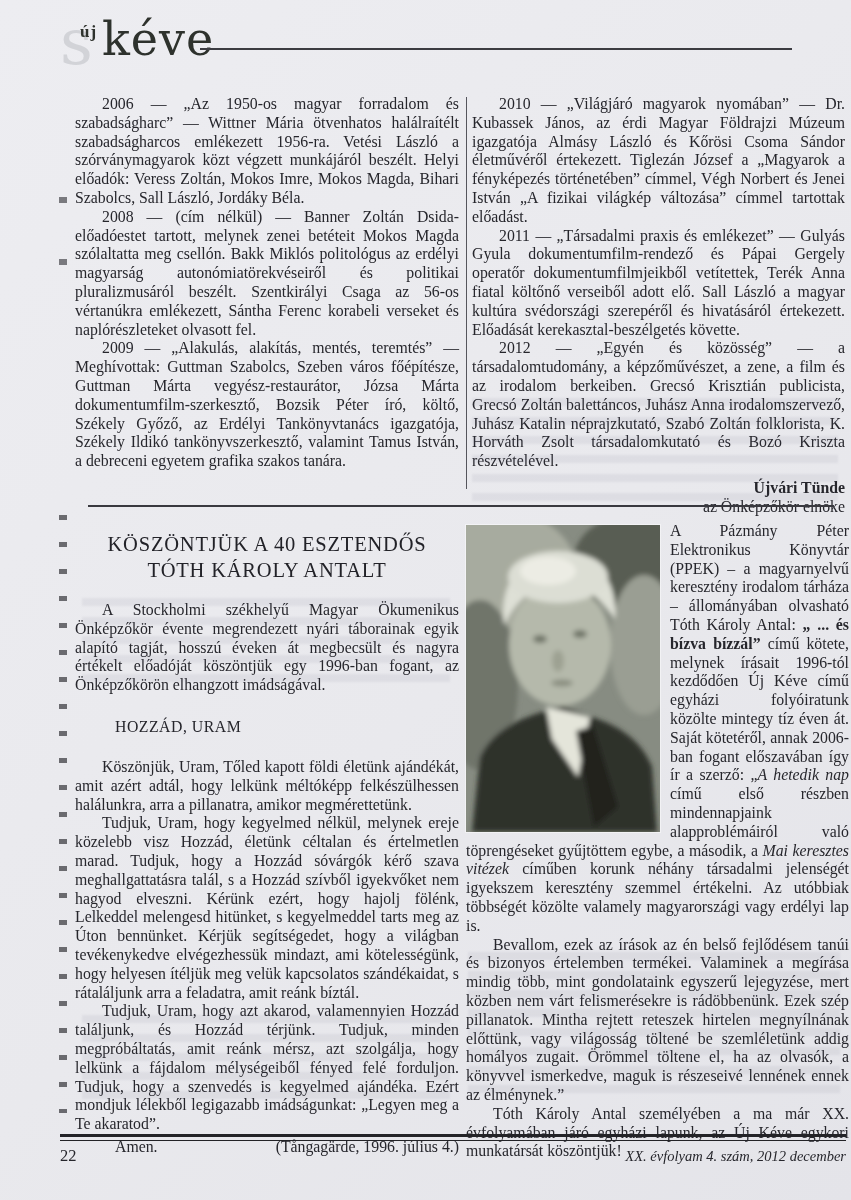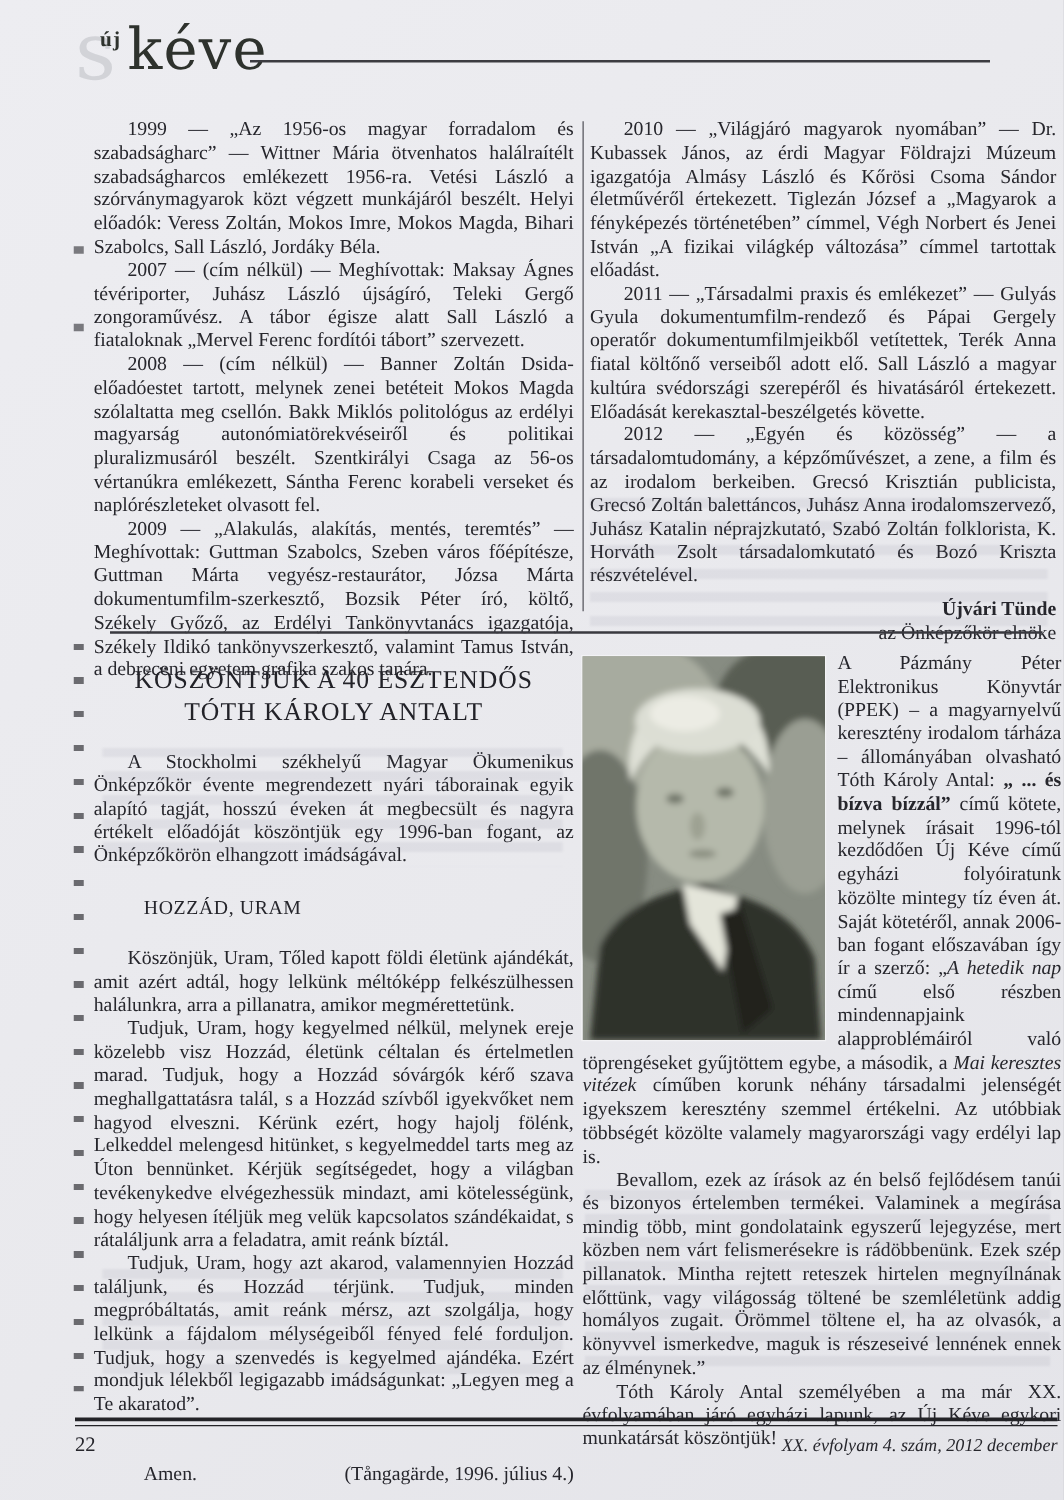--- a/index.html
+++ b/index.html
@@ -35,21 +35,21 @@
   .sig{margin-top:7px;text-align:right;}
   .sig-name{font-weight:bold;font-size:15.8px;line-height:19px;}
   .sig-role{font-size:15.8px;line-height:19px;}
   
   .greet{position:absolute;left:75px;top:532px;width:384px;}
   .greet-title{text-align:center;font-size:20.5px;line-height:25.5px;letter-spacing:.8px;color:#222228;}
   .greet-intro{margin-top:18px;}
   .prayer-title{margin-top:23px;margin-left:40px;font-size:15.8px;letter-spacing:.5px;}
   .prayer-p{margin-top:0;}
   .prayer-first{margin-top:22px;}
-  .amen-row{margin-top:37px;display:flex;justify-content:space-between;font-size:15.8px;}
+  .amen-row{margin-top:4px;display:flex;justify-content:space-between;font-size:15.8px;}
   .amen{margin-left:40px;}
   
   .ppek{position:absolute;left:466px;top:522px;width:383px;}
   .photo-wrap{float:left;width:194px;height:307px;margin:3px 10px 6px 0;
     box-shadow:0 0 0 1px rgba(255,255,255,.45);}
   .photo-wrap svg{display:block;}
   
   .footer-rule{position:absolute;left:60px;top:1134px;width:786px;height:3px;
     border-top:3px solid #232327;border-bottom:1px solid #232327;}
   .footer-row{position:absolute;left:60px;top:1146px;width:786px;display:flex;
@@ -69,22 +69,21 @@
 <div class="page">
 
   <div class="masthead">
     <span class="logo-watermark">s</span>
     <span class="logo-small">új</span>
     <span class="logo-big">kéve</span>
     <span class="logo-rule"></span>
   </div>
 
   <div class="tcol tcol-left">
-    <p class="tp ind">1999 — „Az 1956-os magyar forradalom és szabadságharc” — Wittner Mária ötvenhatos halálraítélt szabadságharcos emlékezett 1956-ra. Vetési László a szórványmagyarok közt végzett munkájáról beszélt. Helyi előadók: Veress Zoltán, Mokos Imre, Mokos Magda, Bihari Szabolcs, Sall László, Jordáky Béla.</p>
-    <p class="tp ind">2007 — (cím nélkül) — Meghívottak: Maksay Ágnes tévériporter, Juhász László újságíró, Teleki Gergő zongoraművész. A tábor égisze alatt Sall László a fiataloknak „Mervel Ferenc fordítói tábort” szervezett.</p>
+    <p class="tp ind">2006 — „Az 1950-os magyar forradalom és szabadságharc” — Wittner Mária ötvenhatos halálraítélt szabadságharcos emlékezett 1956-ra. Vetési László a szórványmagyarok közt végzett munkájáról beszélt. Helyi előadók: Veress Zoltán, Mokos Imre, Mokos Magda, Bihari Szabolcs, Sall László, Jordáky Béla.</p>
     <p class="tp ind">2008 — (cím nélkül) — Banner Zoltán Dsida-előadóestet tartott, melynek zenei betéteit Mokos Magda szólaltatta meg csellón. Bakk Miklós politológus az erdélyi magyarság autonómiatörekvéseiről és politikai pluralizmusáról beszélt. Szentkirályi Csaga az 56-os vértanúkra emlékezett, Sántha Ferenc korabeli verseket és naplórészleteket olvasott fel.</p>
     <p class="tp ind">2009 — „Alakulás, alakítás, mentés, teremtés” — Meghívottak: Guttman Szabolcs, Szeben város főépítésze, Guttman Márta vegyész-restaurátor, Józsa Márta dokumentumfilm-szerkesztő, Bozsik Péter író, költő, Székely Győző, az Erdélyi Tankönyvtanács igazgatója, Székely Ildikó tankönyvszerkesztő, valamint Tamus István, a debreceni egyetem grafika szakos tanára.</p>
   </div>
 
   <div class="tcol tcol-right">
     <p class="tp ind">2010 — „Világjáró magyarok nyomában” — Dr. Kubassek János, az érdi Magyar Földrajzi Múzeum igazgatója Almásy László és Kőrösi Csoma Sándor életművéről értekezett. Tiglezán József a „Magyarok a fényképezés történetében” címmel, Végh Norbert és Jenei István „A fizikai világkép változása” címmel tartottak előadást.</p>
     <p class="tp ind">2011 — „Társadalmi praxis és emlékezet” — Gulyás Gyula dokumentumfilm-rendező és Pápai Gergely operatőr dokumentumfilmjeikből vetítettek, Terék Anna fiatal költőnő verseiből adott elő. Sall László a magyar kultúra svédországi szerepéről és hivatásáról értekezett. Előadását kerekasztal-beszélgetés követte.</p>
     <p class="tp ind">2012 — „Egyén és közösség” — a társadalomtudomány, a képzőművészet, a zene, a film és az irodalom berkeiben. Grecsó Krisztián publicista, Grecsó Zoltán balettáncos, Juhász Anna irodalomszervező, Juhász Katalin néprajzkutató, Szabó Zoltán folklorista, K. Horváth Zsolt társadalomkutató és Bozó Kriszta részvételével.</p>
     <div class="sig">
       <div class="sig-name">Újvári Tünde</div>

